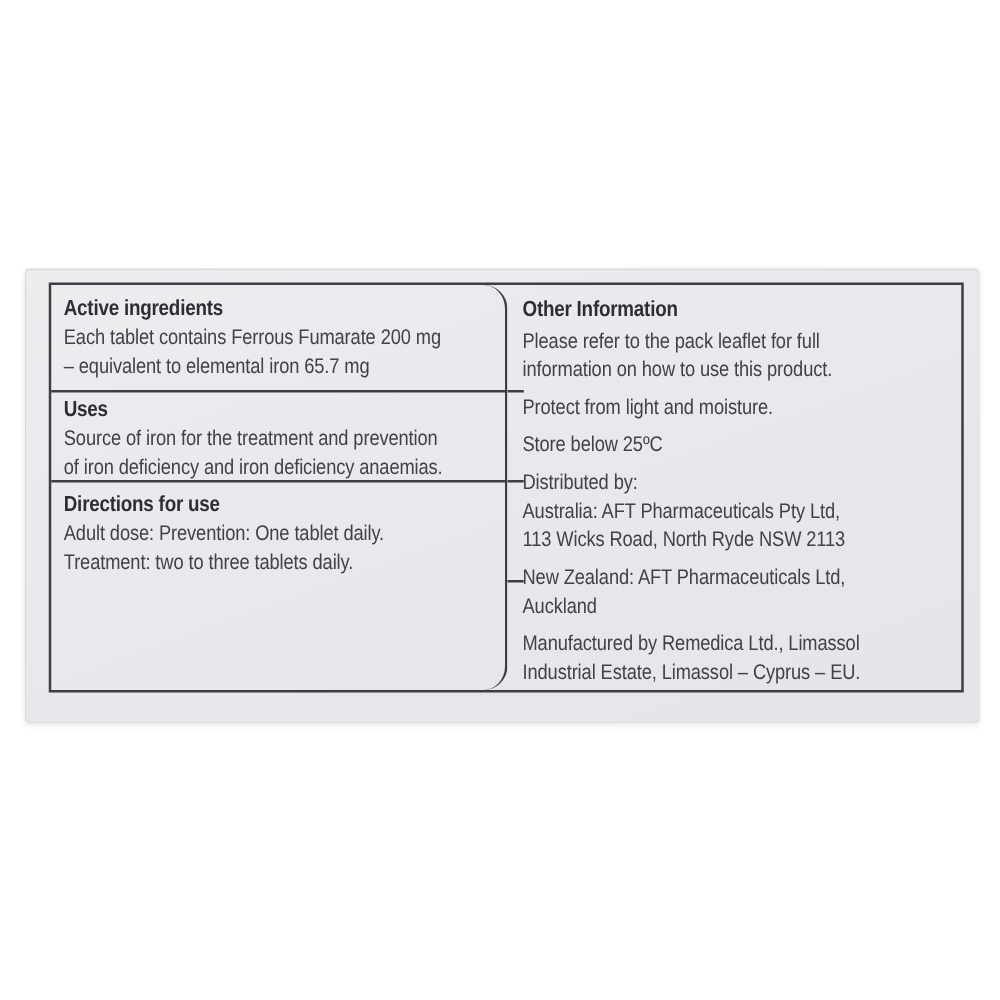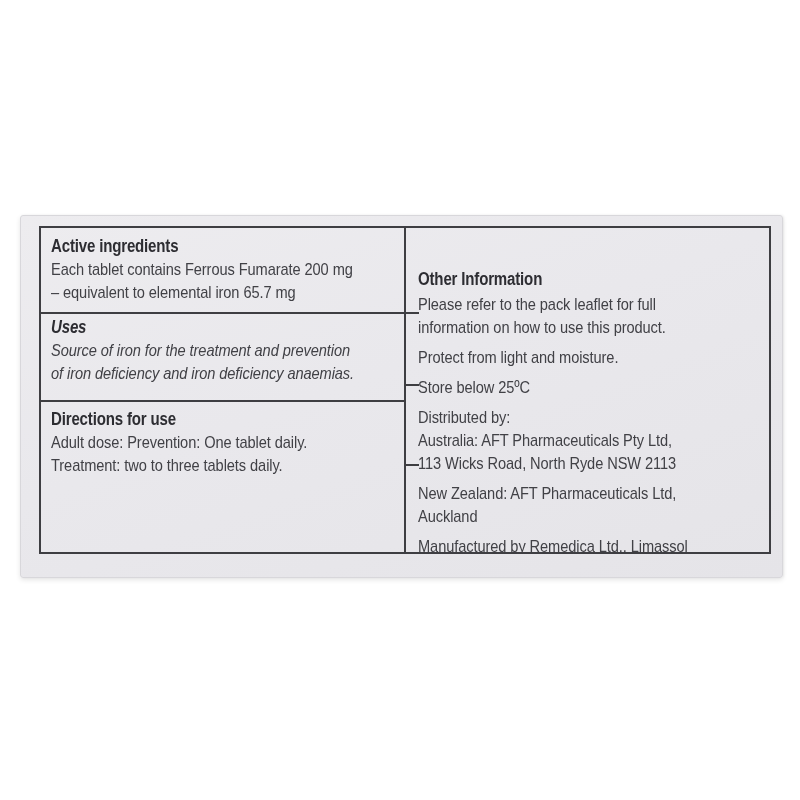--- a/index.html
+++ b/index.html
@@ -37,35 +37,35 @@
     box-sizing: border-box;
     display: flex;
   }
   .col-left {
     width: 365px;
     flex: 0 0 365px;
     border-right: 2px solid #3e3e42;
     box-sizing: border-box;
     display: flex;
     flex-direction: column;
+    border-radius: 19px;
   }
   .col-right {
     flex: 1 1 auto;
     box-sizing: border-box;
     padding: 8px 8px 0 12px;
     overflow: hidden;
-    margin-top: 32px;
   }
   .sect {
     box-sizing: border-box;
     padding: 7px 10px 0 10px;
     overflow: hidden;
   }
   .sect-1 { height: 86px; border-bottom: 2px solid #3e3e42; }
-  .sect-2 { height: 88px; border-bottom: 2px solid #3e3e42; padding-top: 2px; font-style: italic; }
+  .sect-2 { height: 72px; border-bottom: 2px solid #3e3e42; padding-top: 2px; }
   .sect-3 { height: 80px; border-bottom: 2px solid #3e3e42; padding-top: 5px; }
   .sect-4 { flex: 1 1 auto; padding-top: 6px; }
   .cond {
     transform: scaleX(0.86);
     transform-origin: left top;
     width: 116.2%;
   }
   .hd {
     font-size: 17.5px;
     line-height: 23px;

